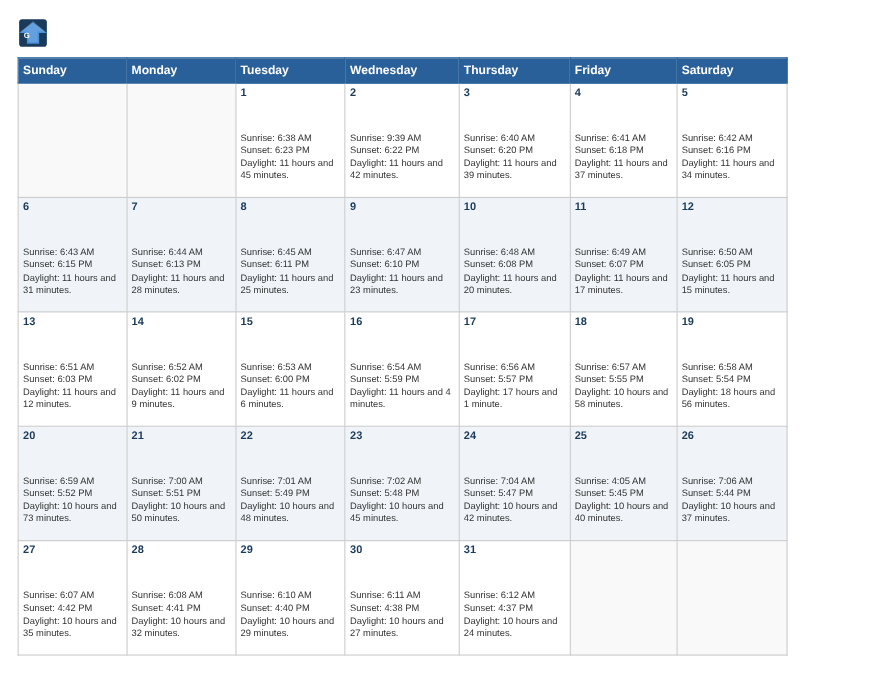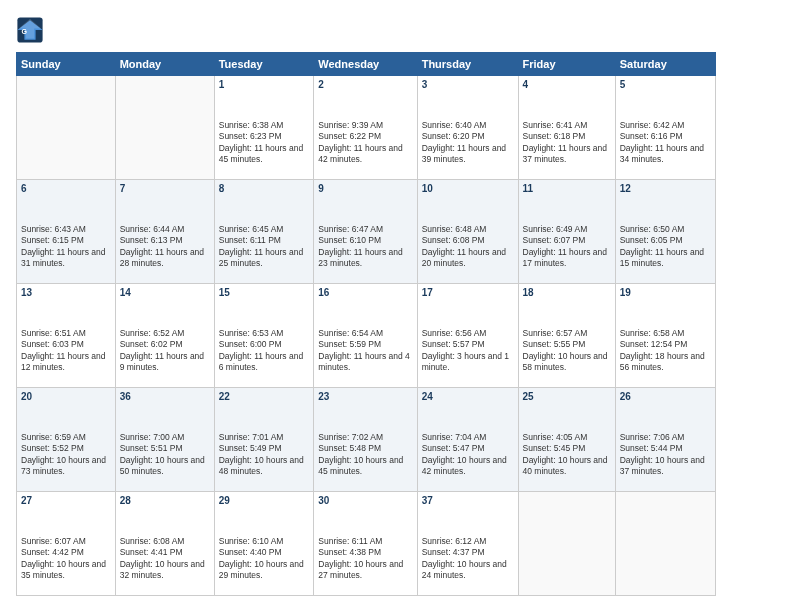--- a/index.html
+++ b/index.html
@@ -262,51 +262,51 @@
               <div>Sunrise: 6:54 AM</div>
               <div>Sunset: 5:59 PM</div>
               <div>Daylight: 11 hours and 4 minutes.</div>
             </div>
           </td>
           <td>
             <div class="day-num">17</div>
             <div class="day-info">
               <div>Sunrise: 6:56 AM</div>
               <div>Sunset: 5:57 PM</div>
-              <div>Daylight: 3 hours and 1 minute.</div>
+              <div>Daylight: 17 hours and 1 minute.</div>
             </div>
           </td>
           <td>
             <div class="day-num">18</div>
             <div class="day-info">
               <div>Sunrise: 6:57 AM</div>
               <div>Sunset: 5:55 PM</div>
               <div>Daylight: 10 hours and 58 minutes.</div>
             </div>
           </td>
           <td>
             <div class="day-num">19</div>
             <div class="day-info">
               <div>Sunrise: 6:58 AM</div>
-              <div>Sunset: 12:54 PM</div>
+              <div>Sunset: 5:54 PM</div>
               <div>Daylight: 18 hours and 56 minutes.</div>
             </div>
           </td>
         </tr>
         <tr class="row-alt">
           <td>
             <div class="day-num">20</div>
             <div class="day-info">
               <div>Sunrise: 6:59 AM</div>
               <div>Sunset: 5:52 PM</div>
               <div>Daylight: 10 hours and 73 minutes.</div>
             </div>
           </td>
           <td>
-            <div class="day-num">36</div>
+            <div class="day-num">21</div>
             <div class="day-info">
               <div>Sunrise: 7:00 AM</div>
               <div>Sunset: 5:51 PM</div>
               <div>Daylight: 10 hours and 50 minutes.</div>
             </div>
           </td>
           <td>
             <div class="day-num">22</div>
             <div class="day-info">
               <div>Sunrise: 7:01 AM</div>
@@ -374,21 +374,21 @@
           </td>
           <td>
             <div class="day-num">30</div>
             <div class="day-info">
               <div>Sunrise: 6:11 AM</div>
               <div>Sunset: 4:38 PM</div>
               <div>Daylight: 10 hours and 27 minutes.</div>
             </div>
           </td>
           <td>
-            <div class="day-num">37</div>
+            <div class="day-num">31</div>
             <div class="day-info">
               <div>Sunrise: 6:12 AM</div>
               <div>Sunset: 4:37 PM</div>
               <div>Daylight: 10 hours and 24 minutes.</div>
             </div>
           </td>
           <td class="empty-cell"></td>
           <td class="empty-cell"></td>
         </tr>
       </tbody>

